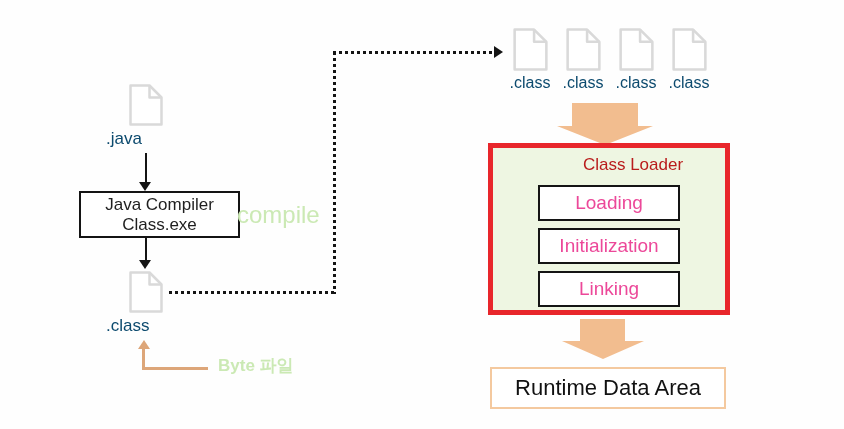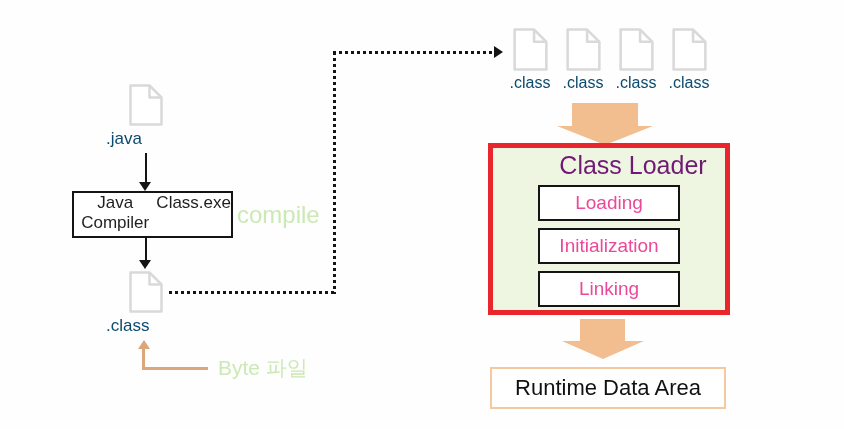--- a/index.html
+++ b/index.html
@@ -36,45 +36,45 @@
     border-left:6px solid transparent;border-right:6px solid transparent;
     border-bottom:9px solid var(--byte-arrow,#dda679);
   }
 
   
   .dot-h{height:3px;background-image:repeating-linear-gradient(to right,#141414 0 3px,transparent 3px 6px);}
   .dot-v{width:3px;background-image:repeating-linear-gradient(to bottom,#141414 0 3px,transparent 3px 6px);}
 
   
   .compiler-box{
-    left:72px;top:191px;width:161px;height:47px;box-sizing:border-box;
+    left:79px;top:191px;width:161px;height:47px;box-sizing:border-box;
     border:2px solid #141414;background:#ffffff;
-    display:flex;justify-content:center;
+    display:flex;flex-direction:column;justify-content:center;
     text-align:center;font-size:17px;line-height:20px;
   }
 
   .soft-green{color:var(--soft-green-text,#cbe9b4);}
   .compile-label{left:237px;top:201px;font-size:24px;}
-  .byte-note{left:218px;top:354px;font-size:21px;}
+  .byte-note{left:218px;top:354px;font-size:17px;font-weight:bold;}
 
   .tan-line{background:var(--byte-arrow,#dda679);}
 
   
   .class-row{left:505px;top:28px;display:flex;gap:3px;}
   .class-unit{width:50px;display:flex;flex-direction:column;align-items:center;}
   .class-unit .file-label{font-size:16px;margin-top:2px;}
 
   
   .loader-box{
     left:488px;top:143px;width:242px;height:172px;box-sizing:border-box;
     border:5px solid var(--accent-red,#e8262b);
     background:var(--loader-bg,#eef6e2);
   }
   .loader-title{
-    margin-top:4px;text-align:center;font-size:25px;line-height:26px;color:#701a75;padding-left:48px;
+    margin-top:4px;text-align:center;font-size:17px;line-height:26px;color:#b91c1c;padding-left:48px;
   }
   .stage{
     width:142px;height:36px;box-sizing:border-box;margin:7px auto 0;
     border:2px solid #141414;background:#ffffff;
     text-align:center;font-size:19px;line-height:31px;color:#ec4899;
   }
   .stage:first-of-type{margin-top:4px;}
 
   
   .runtime-box{

